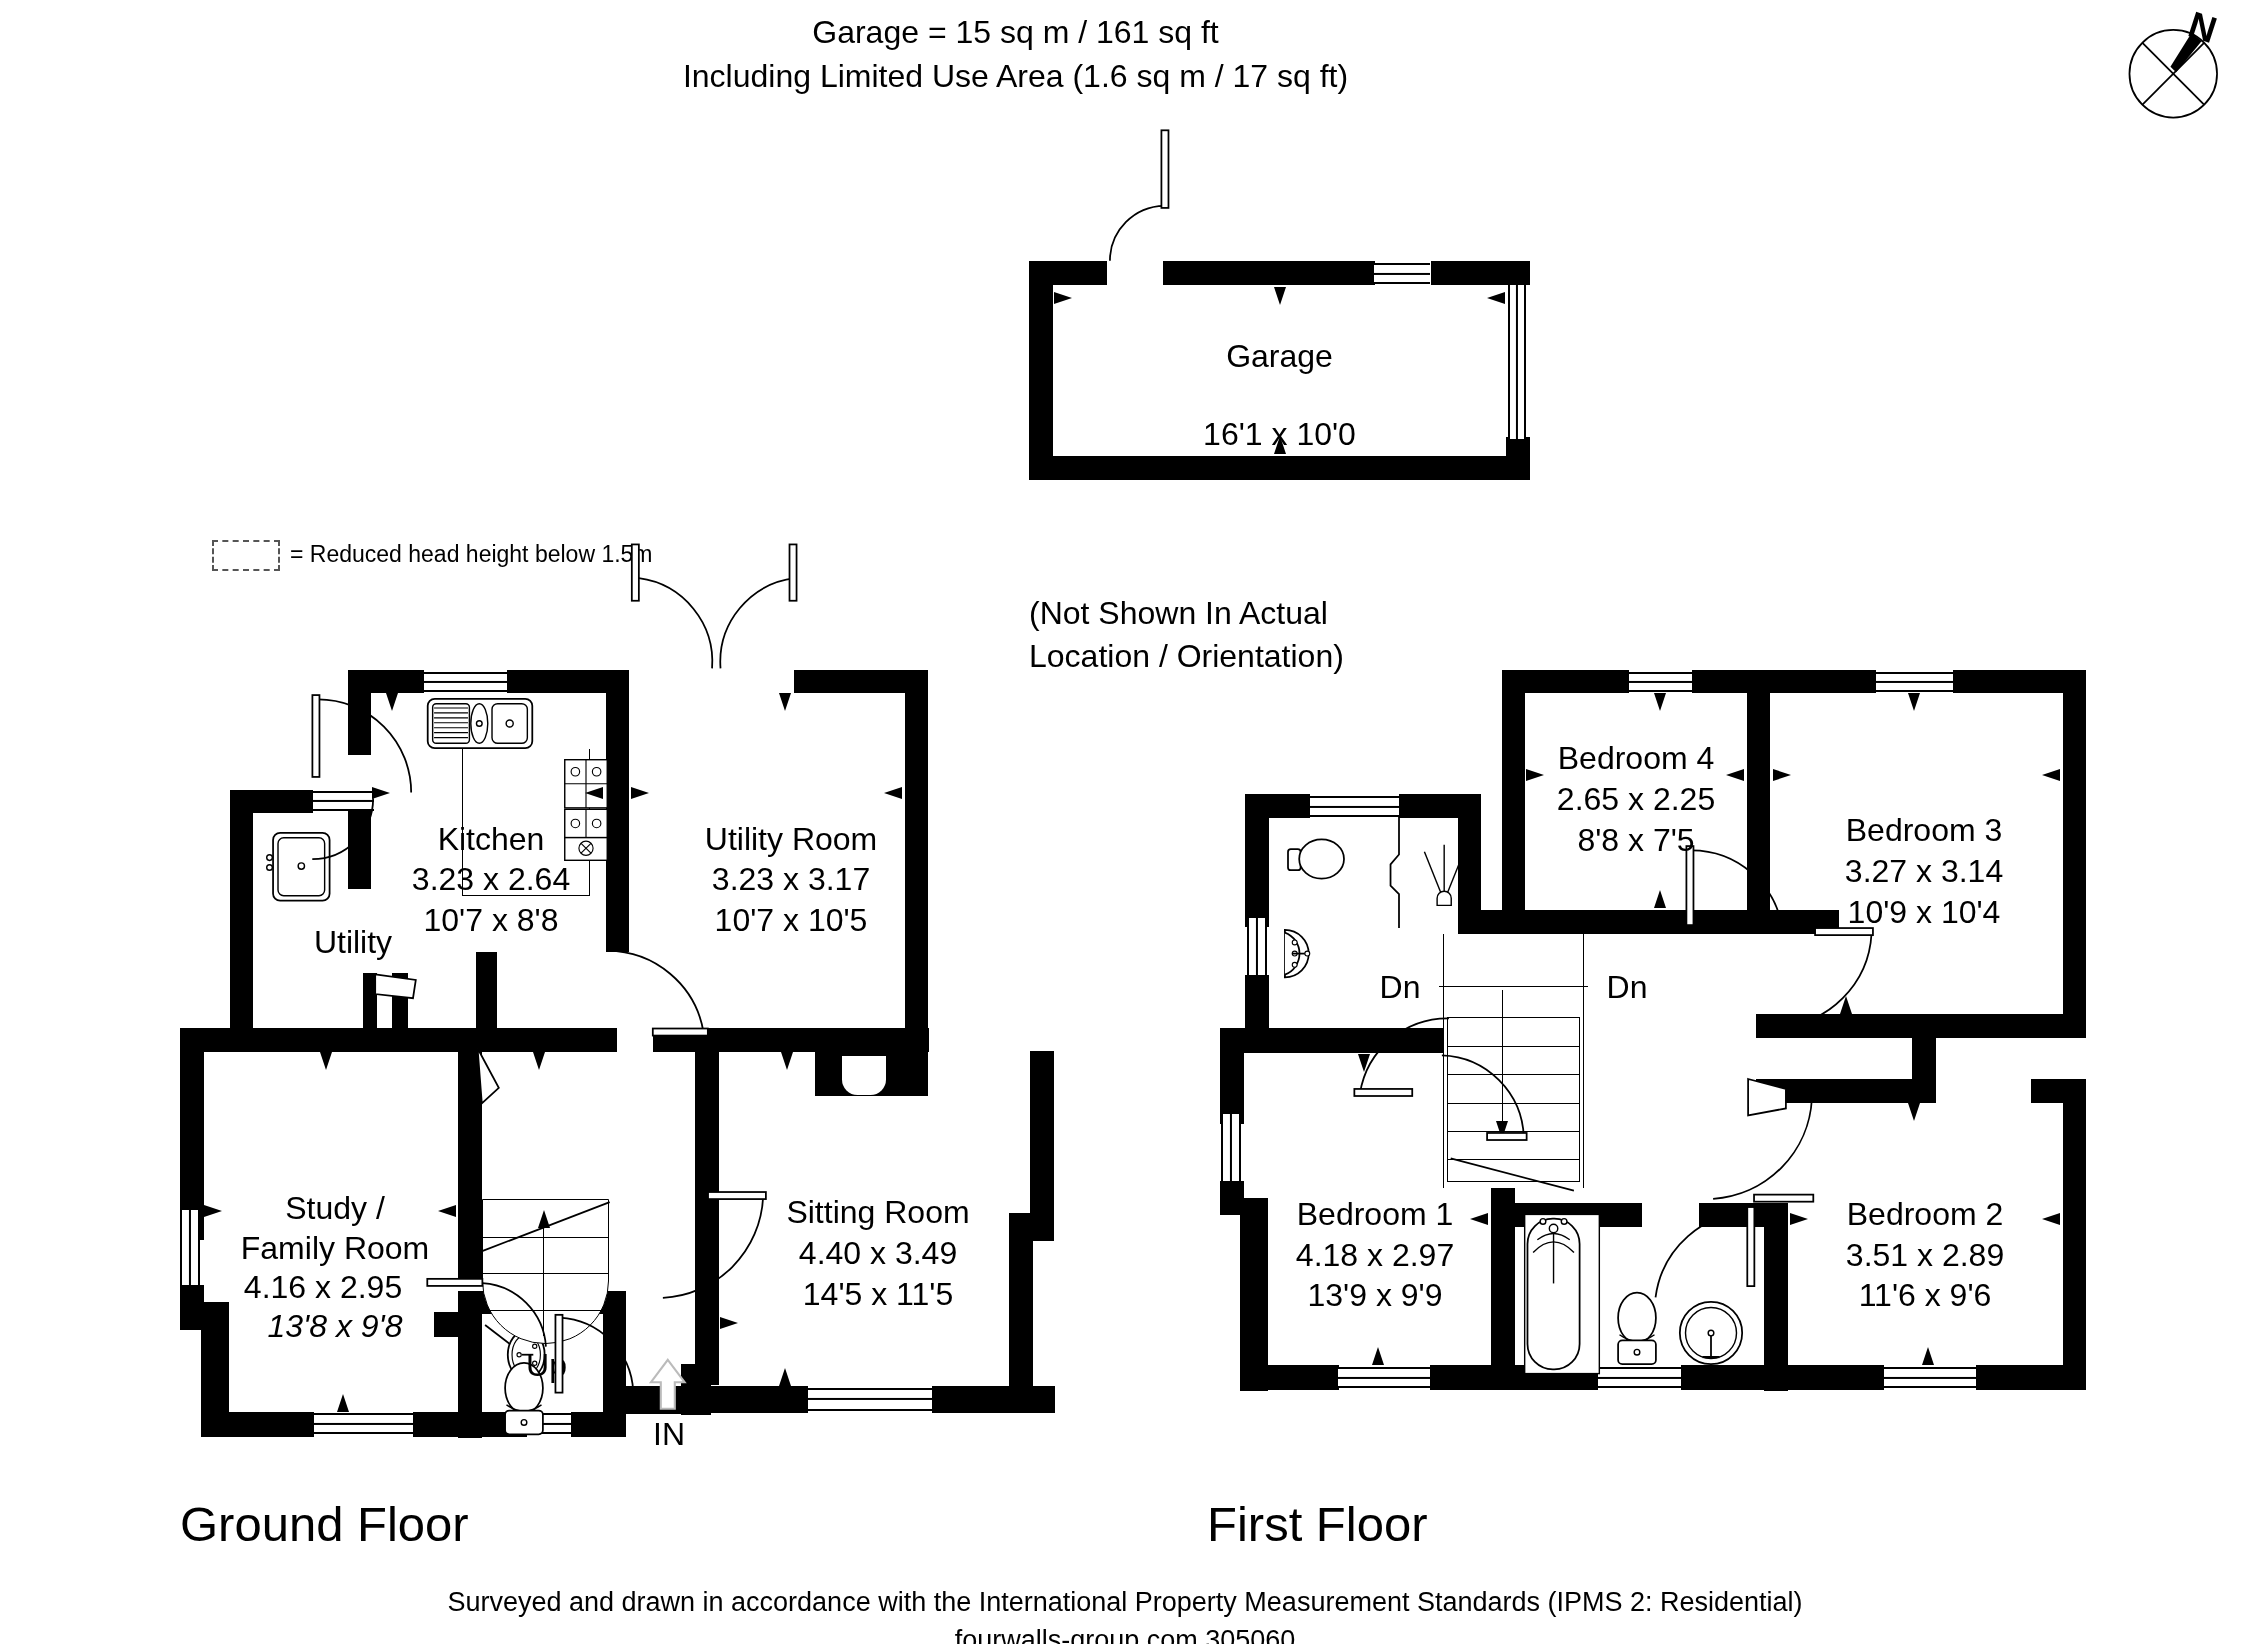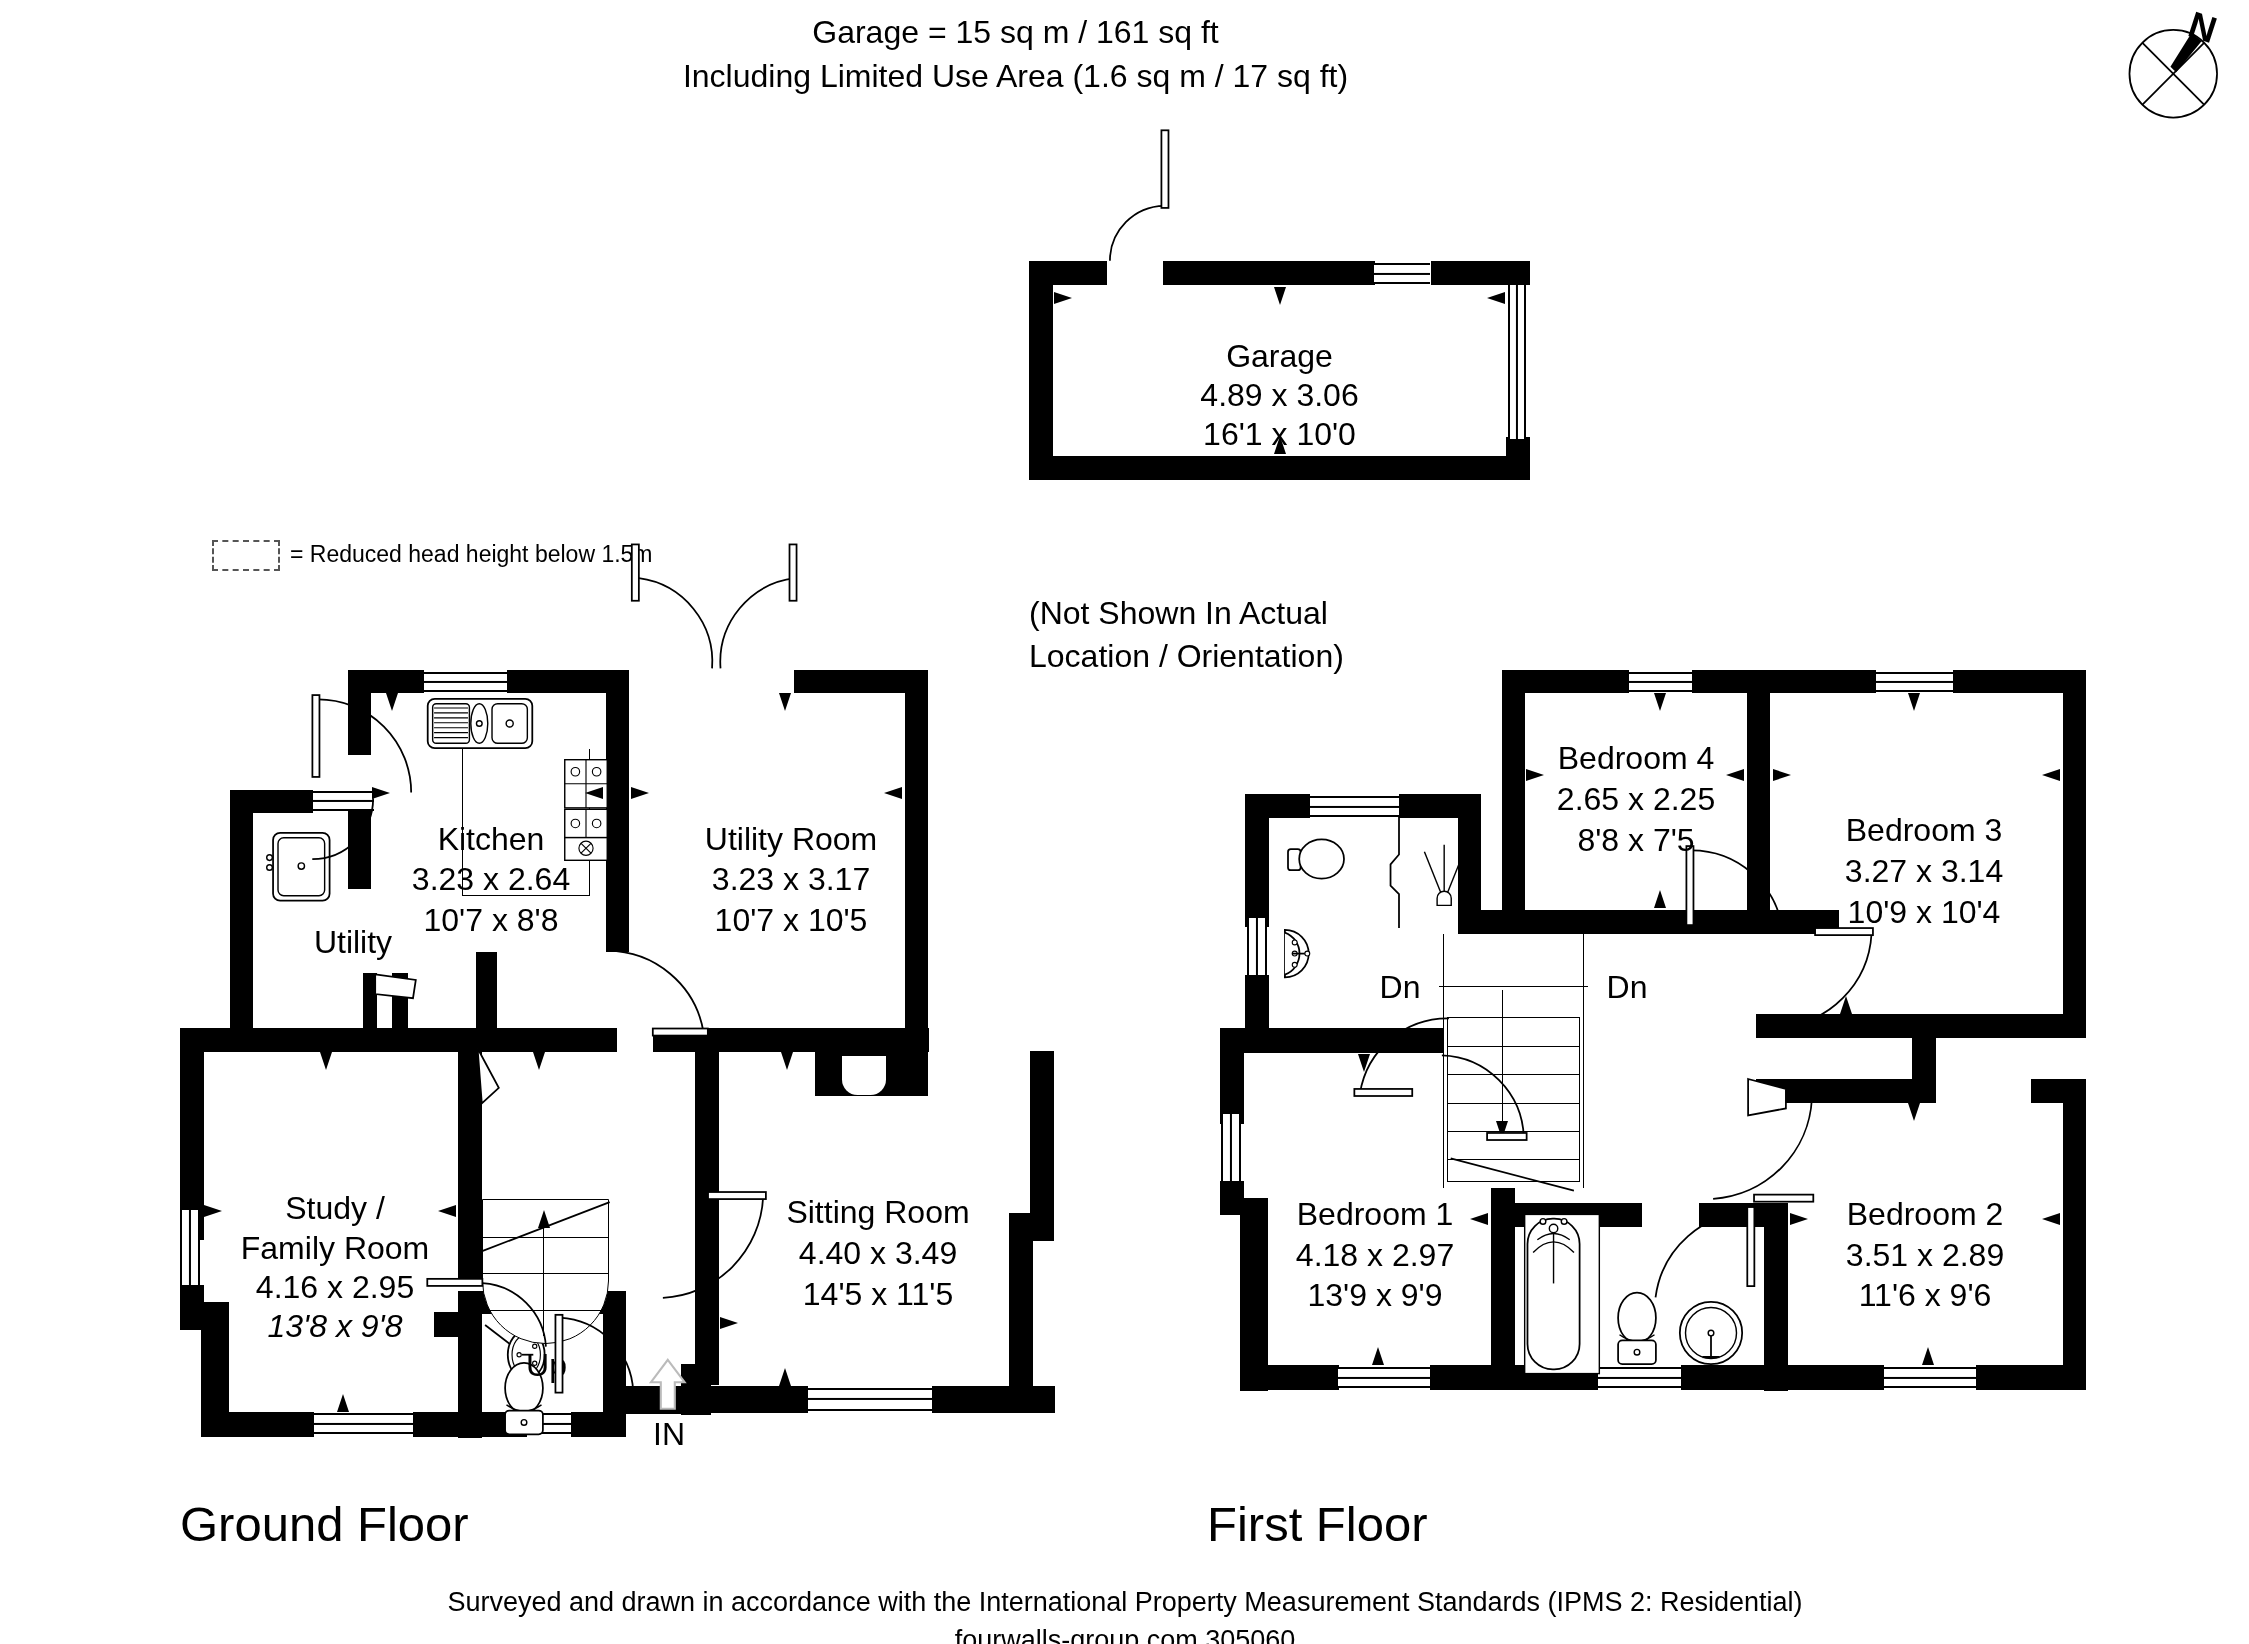--- a/index.html
+++ b/index.html
@@ -131,21 +131,20 @@
     <path d="M 75 140 A 78 78 0 0 1 152 62" fill="none" stroke="#000" stroke-width="2.5"></path>
     <rect x="148" y="-45" width="10" height="110" fill="#fff" stroke="#000" stroke-width="2.5"></rect>
   </svg>
 
   <div class="abs tick-r" style="left:25.4px;top:59px;"></div>
   <div class="abs tick-l" style="left:458px;top:59px;"></div>
   <div class="abs tick-d" style="left:245px;top:54px;"></div>
   <div class="abs tick-u" style="left:245px;top:203px;"></div>
 
   <div class="abs label" style="left:0;top:104px;width:501px;">Garage</div>
-  <div class="abs label" style="left:0;top:143px;width:501px;">4.89 x 3.06</div>
   <div class="abs label" style="left:0;top:182px;width:501px;">16'1 x 10'0</div>
 </div>
 
 <div class="abs note" style="left:1029px;top:592px;width:501px;">(Not Shown In Actual</div>
 <div class="abs note" style="left:1029px;top:635px;width:501px;">Location / Orientation)</div>
 
 <div class="abs" id="legend">
   <div class="box"></div>
   <div class="legend-text">= Reduced head height below 1.5m</div>
 </div>
@@ -355,21 +354,21 @@
   <div class="abs label" style="left:212px;top:245px;width:240px;">10'7 x 8'8</div>
 
   <div class="abs label" style="left:505px;top:164px;width:254px;">Utility Room</div>
   <div class="abs label" style="left:505px;top:204px;width:254px;">3.23 x 3.17</div>
   <div class="abs label" style="left:505px;top:245px;width:254px;">10'7 x 10'5</div>
 
   <div class="abs label" style="left:106px;top:267px;width:176px;">Utility</div>
 
   <div class="abs label" style="left:42px;top:533px;width:268px;">Study /</div>
   <div class="abs label" style="left:42px;top:573px;width:268px;">Family Room</div>
-  <div class="abs label" style="left:42px;top:612px;width:268px;">4.16 x 2.95</div>
+  <div class="abs label" style="left:30px;top:612px;width:268px;">4.16 x 2.95</div>
   <div class="abs label" style="left:42px;top:651px;width:268px;font-style:italic;">13'8 x 9'8</div>
 
   <div class="abs label" style="left:592px;top:537px;width:254px;">Sitting Room</div>
   <div class="abs label" style="left:592px;top:578px;width:254px;">4.40 x 3.49</div>
   <div class="abs label" style="left:592px;top:619px;width:254px;">14'5 x 11'5</div>
 </div>
 
 <div class="abs" id="first-plan" style="left:1220px;top:656px;width:895px;height:804px;">
 
   <div class="abs wall" style="left:282px;top:14px;width:127px;height:22.6px;"></div>

